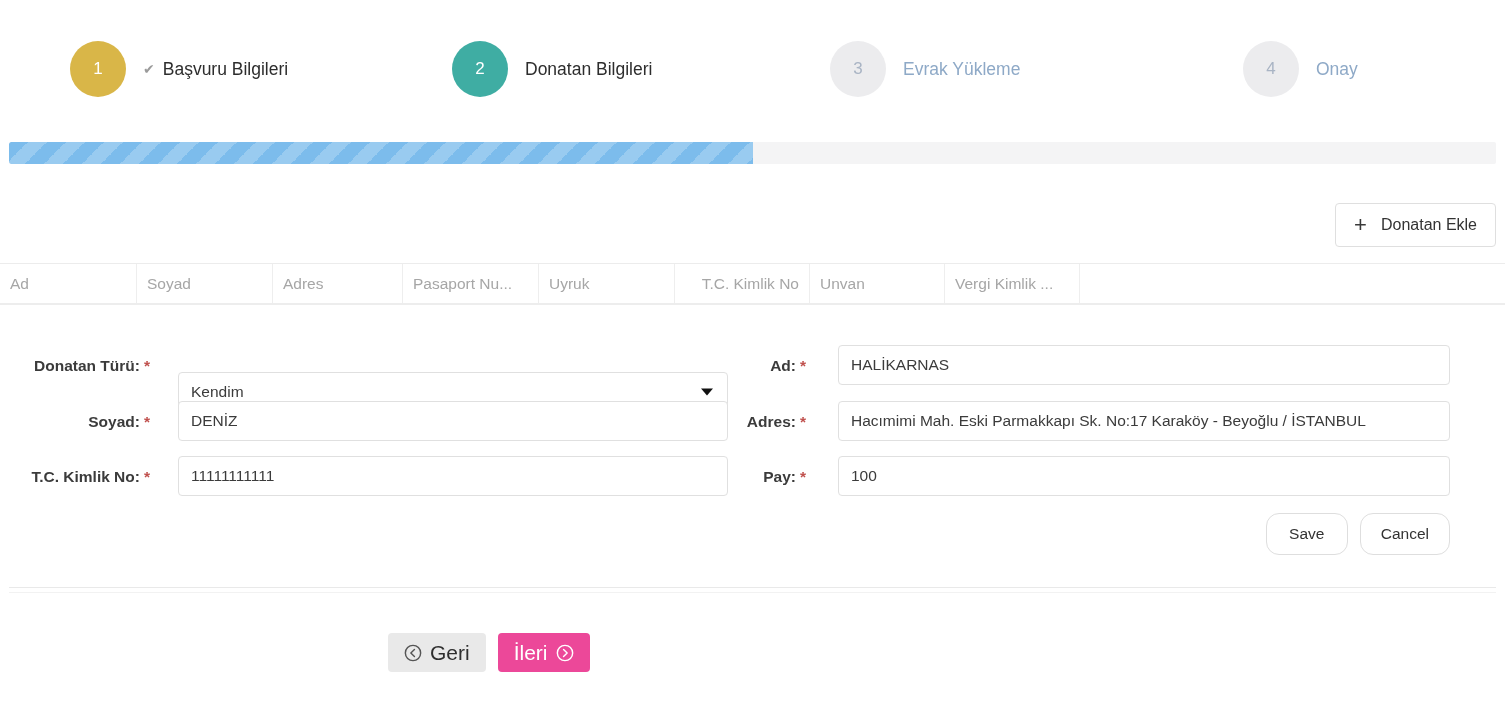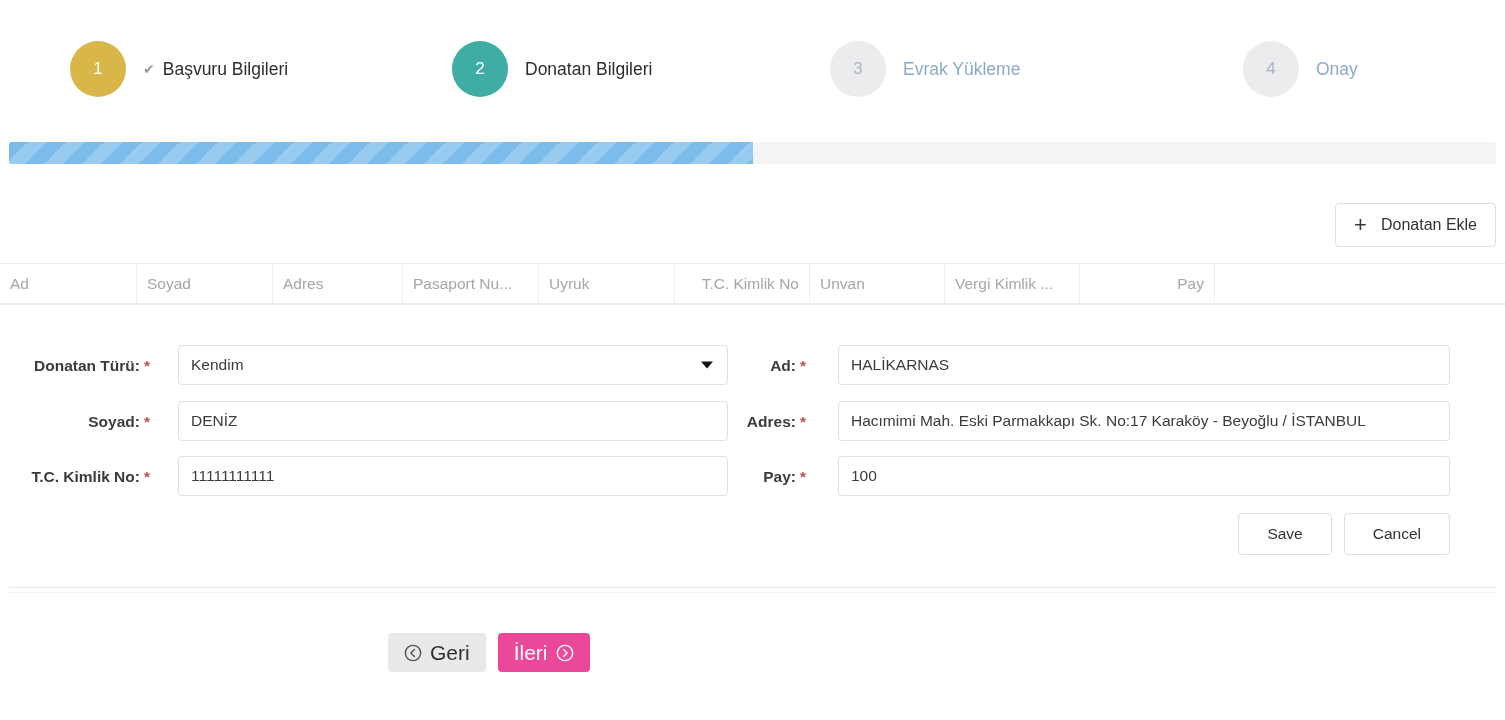--- a/index.html
+++ b/index.html
@@ -93,21 +93,21 @@
     position: absolute; font-size: 15.5px; color: #3b3b3b;
     line-height: 1; white-space: nowrap; font-weight: bold;
   }
   .req { color: #c0504d; margin-left: 4px; }
   .fld-box {
     position: absolute; height: 40px;
     border: 1px solid #e0e0e0; border-radius: 4px; background: #fff;
     display: flex; align-items: center; padding: 0 12px;
     font-size: 15.5px; color: #3b3b3b; white-space: nowrap; overflow: hidden;
   }
-  .fld-box.select { padding-right: 35px; cursor: pointer; }
+  .fld-box.select { padding-right: 35px; cursor: pointer; margin-top: 27px; }
   .caret {
     position: absolute; right: 14px; top: 50%; transform: translateY(-50%);
     width: 0; height: 0; border-left: 6px solid transparent;
     border-right: 6px solid transparent; border-top: 7px solid #111;
   }
   
   .lbl-left  { left: 0;   width: 150px; text-align: right; }
   .box-left  { left: 178px; width: 550px; }
   
   .lbl-right { left: 700px; width: 106px; text-align: right; }
@@ -116,22 +116,22 @@
   .row1 { top: 40px; }
   .row2 { top: 96px; }
   .row3 { top: 151px; }
   .lblpos1 { top: 53px; }
   .lblpos2 { top: 109px; }
   .lblpos3 { top: 164px; }
 
   
   .sc-wrap { position: absolute; top: 208px; right: 55px; display: flex; gap: 12px; }
   .sc-btn {
-    min-width: 82px; height: 42px; padding: 0 28px;
-    border: 1px solid #dedede; border-radius: 4px; background: #fff;
+    min-width: 82px; height: 42px; padding: 0 20px;
+    border: 1px solid #dedede; border-radius: 13px; background: #fff;
     font-size: 15.5px; color: #333; cursor: pointer;
     display: flex; align-items: center; justify-content: center;
   }
 
   
   .divider-a { position: absolute; left: 9px; top: 587px; width: 1487px; height: 1px; background: #e9e9e9; }
   .divider-b { position: absolute; left: 9px; top: 592px; width: 1487px; height: 1px; background: #f2f2f2; }
 
   
   .nav-wrap { position: absolute; left: 388px; top: 633px; display: flex; gap: 12px; }
@@ -186,21 +186,20 @@
 
   <div class="grid-head">
     <div class="gh" style="width:136px">Ad</div>
     <div class="gh" style="width:136px">Soyad</div>
     <div class="gh" style="width:130px">Adres</div>
     <div class="gh" style="width:136px">Pasaport Nu...</div>
     <div class="gh" style="width:136px">Uyruk</div>
     <div class="gh right" style="width:135px">T.C. Kimlik No</div>
     <div class="gh" style="width:135px">Unvan</div>
     <div class="gh" style="width:135px">Vergi Kimlik ...</div>
-    <div class="gh right" style="width:135px">Pay</div>
     <div class="gh" style="flex:1"></div>
   </div>
 
   <div class="form-panel">
 
     <div class="fld-label lbl-left lblpos1">
       <span>Donatan Türü:</span><span class="req">*</span>
     </div>
     <div class="fld-box select box-left row1">
       <span>Kendim</span>

